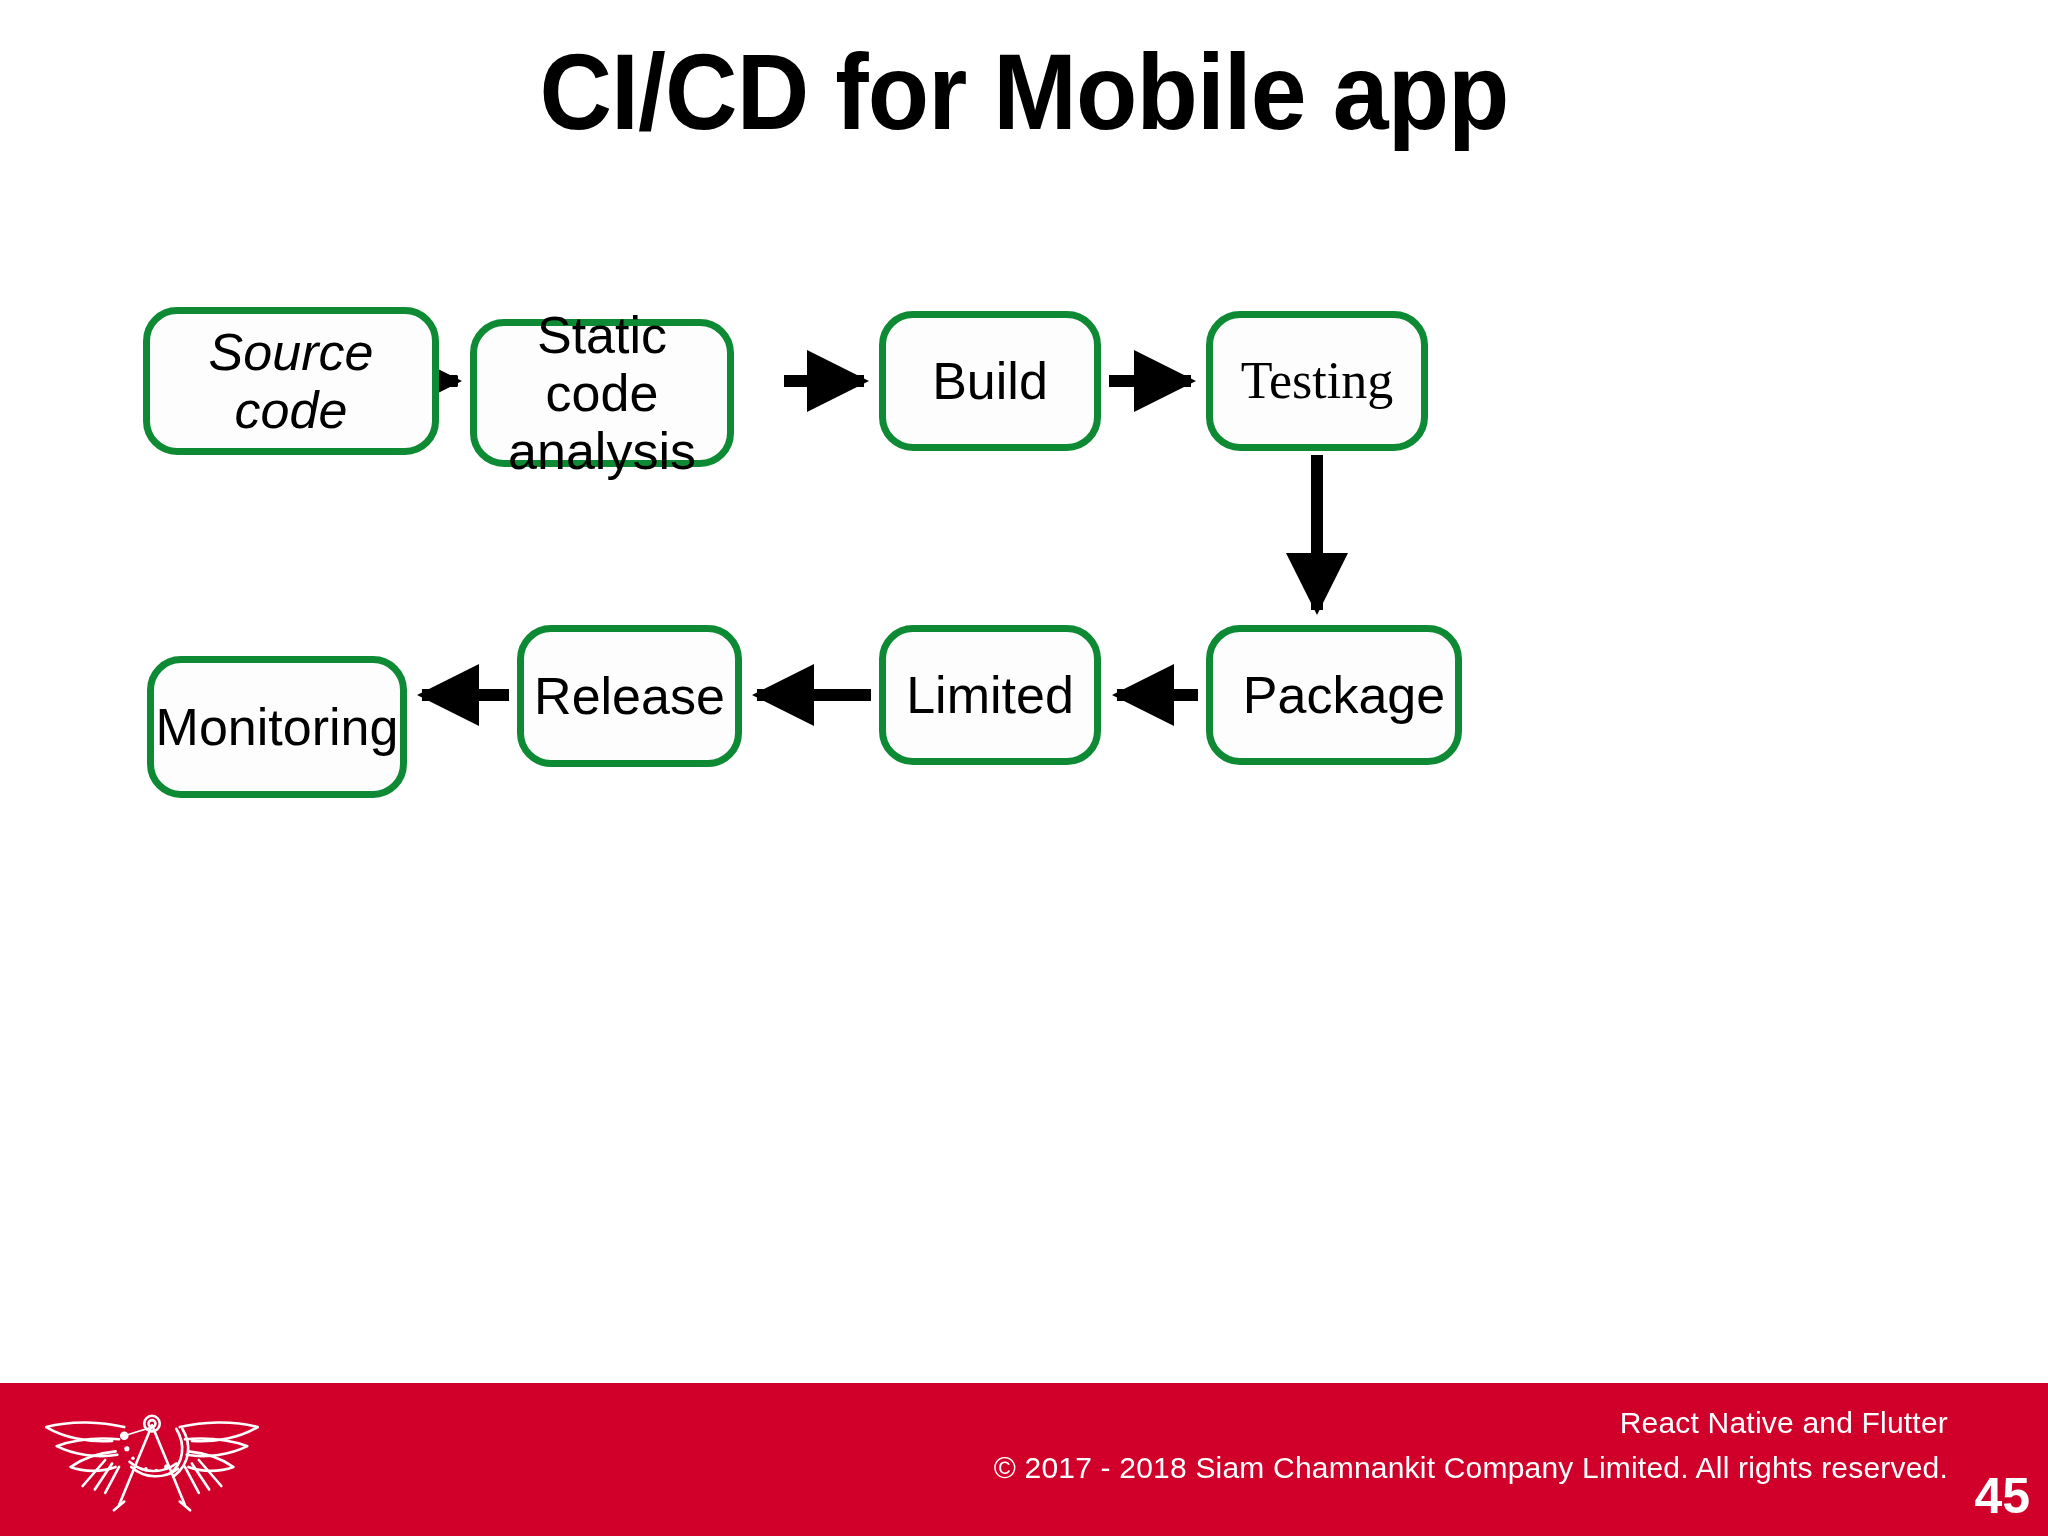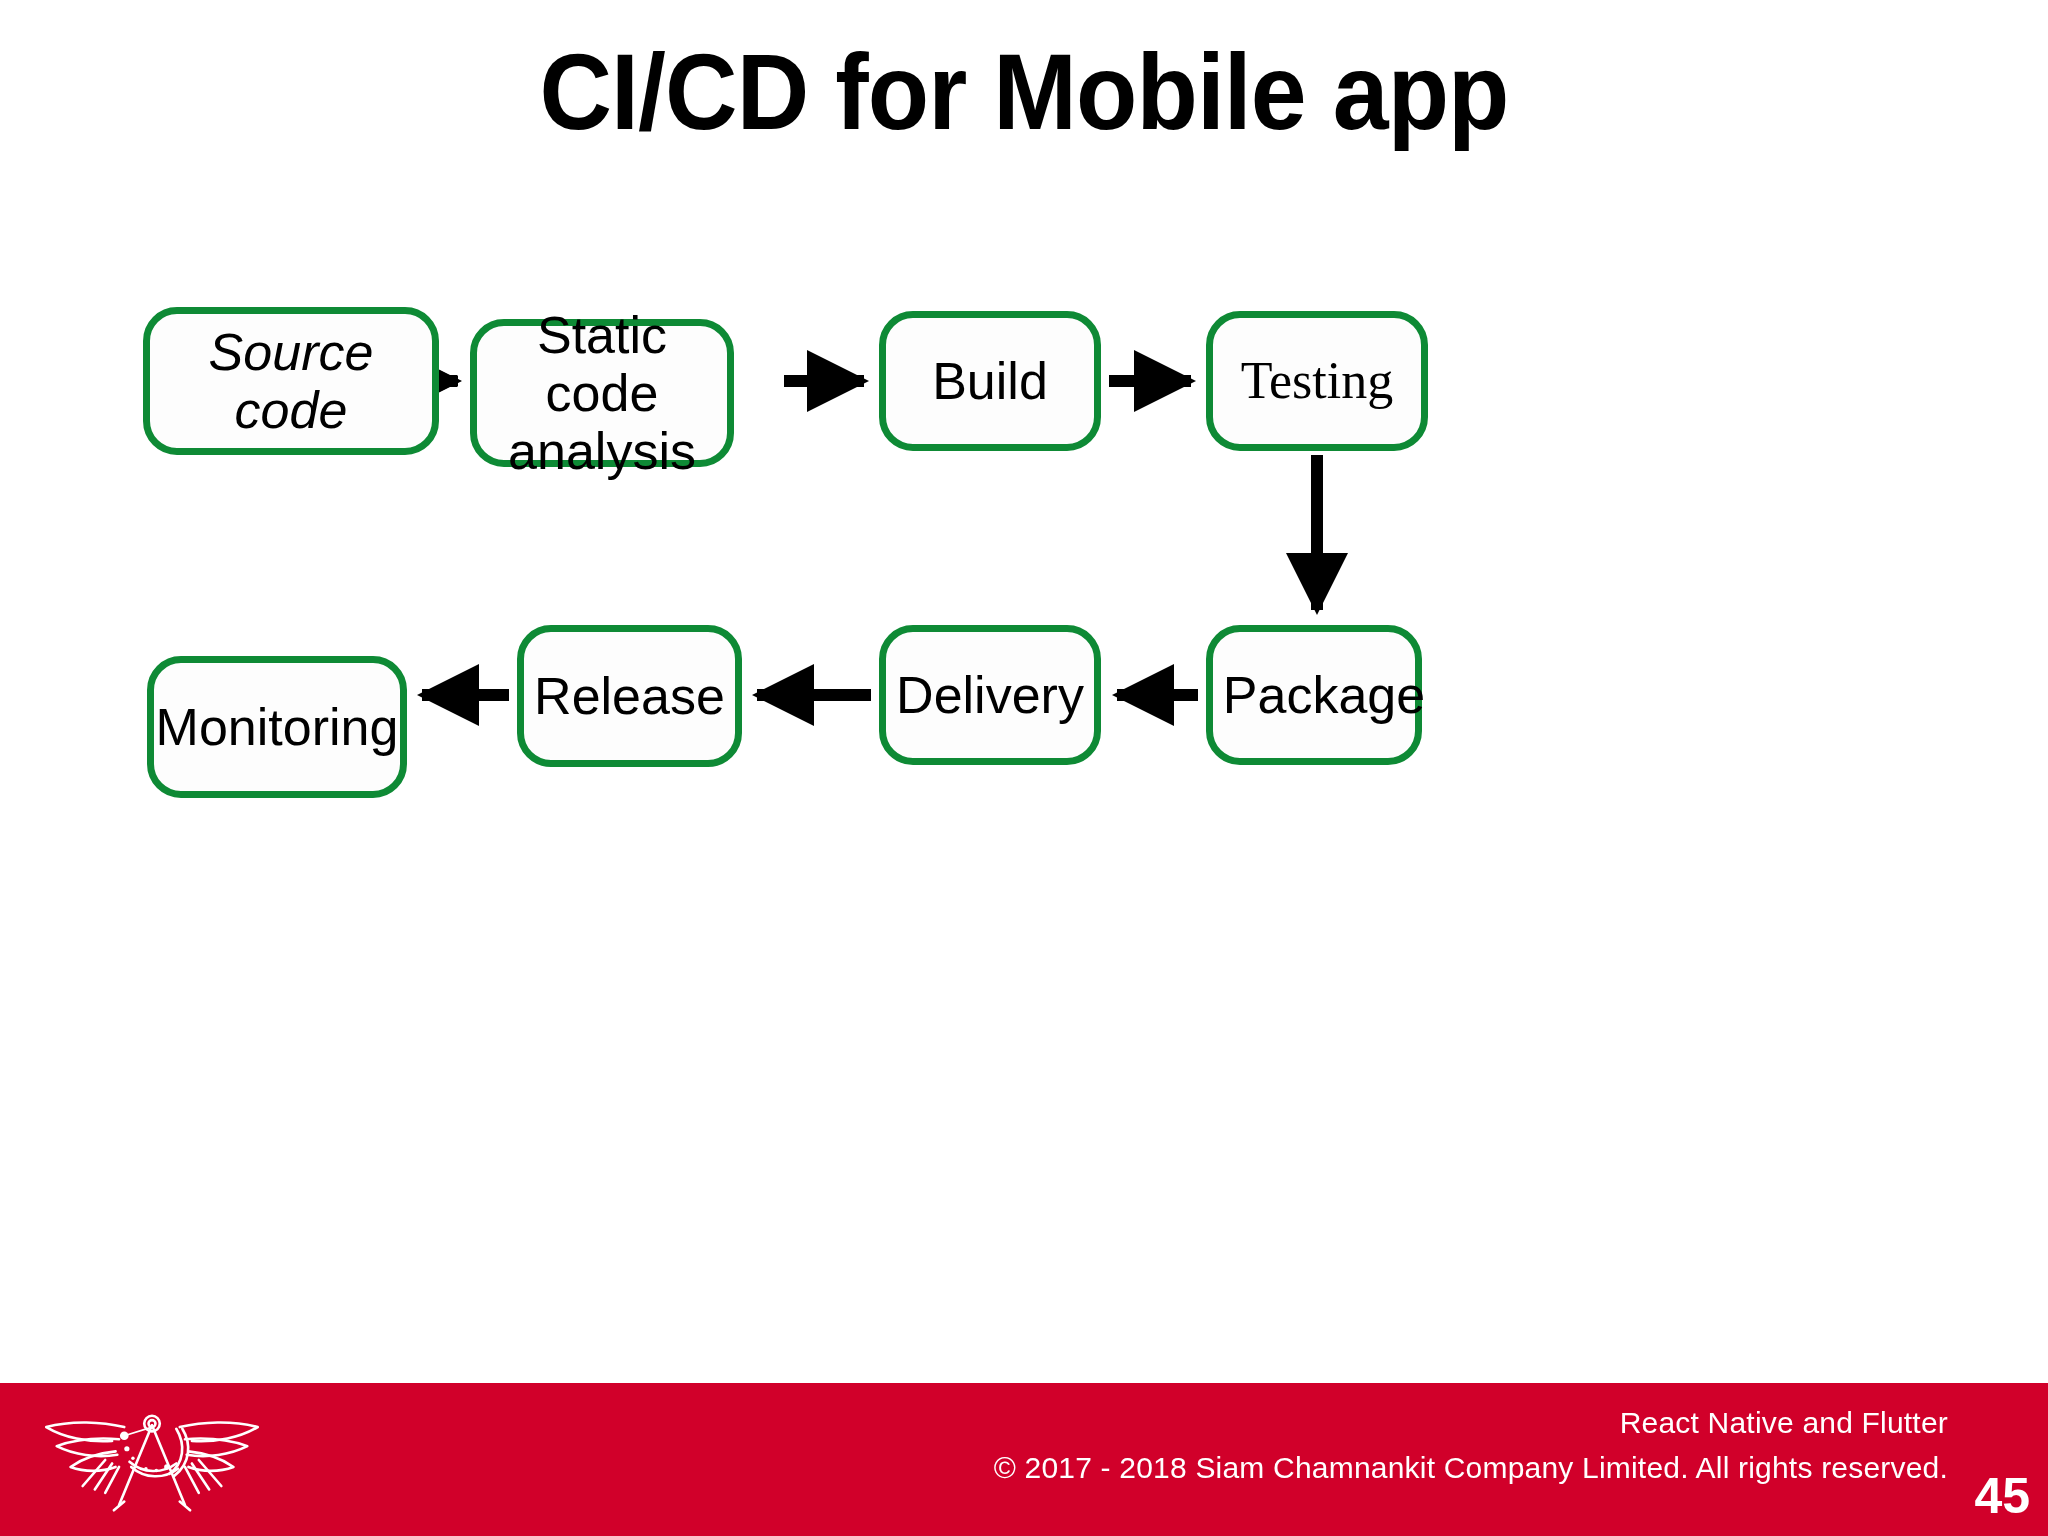--- a/index.html
+++ b/index.html
@@ -76,21 +76,21 @@
 
   
   #node-source-code    { left: 143px;  top: 307px; width: 296px; height: 148px; font-style: italic; }
   #node-static-code    { left: 470px;  top: 319px; width: 264px; height: 148px; justify-content: flex-end; }
   #node-build          { left: 879px;  top: 311px; width: 222px; height: 140px; }
   #node-testing        { left: 1206px; top: 311px; width: 222px; height: 140px; font-family: Liberation Serif, serif; }
   
   #node-monitoring     { left: 147px;  top: 625px; width: 260px; height: 142px; margin-top: 31px; }
   #node-release        { left: 517px;  top: 625px; width: 225px; height: 142px; }
   #node-delivery       { left: 879px;  top: 625px; width: 222px; height: 140px; }
-  #node-package        { left: 1206px; top: 625px; width: 216px; height: 140px; padding-left: 20px; }
+  #node-package        { left: 1206px; top: 625px; width: 256px; height: 140px; padding-left: 20px; }
 
   
   #footer-bar {
     position: absolute;
     left: 0;
     top: 1383px;
     width: 2048px;
     height: 153px;
     background: #D1002A;
   }
@@ -207,21 +207,21 @@
     <span class="node-label">Build</span>
   </div>
   <div class="node" id="node-testing">
     <span class="node-label">Testing</span>
   </div>
 
   <div class="node" id="node-package">
     <span class="node-label">Package</span>
   </div>
   <div class="node" id="node-delivery">
-    <span class="node-label">Delivery</span>
+    <span class="node-label">Limited</span>
   </div>
   <div class="node" id="node-release">
     <span class="node-label">Release</span>
   </div>
   <div class="node" id="node-monitoring">
     <span class="node-label">Monitoring</span>
   </div>
 
 </div>
 

